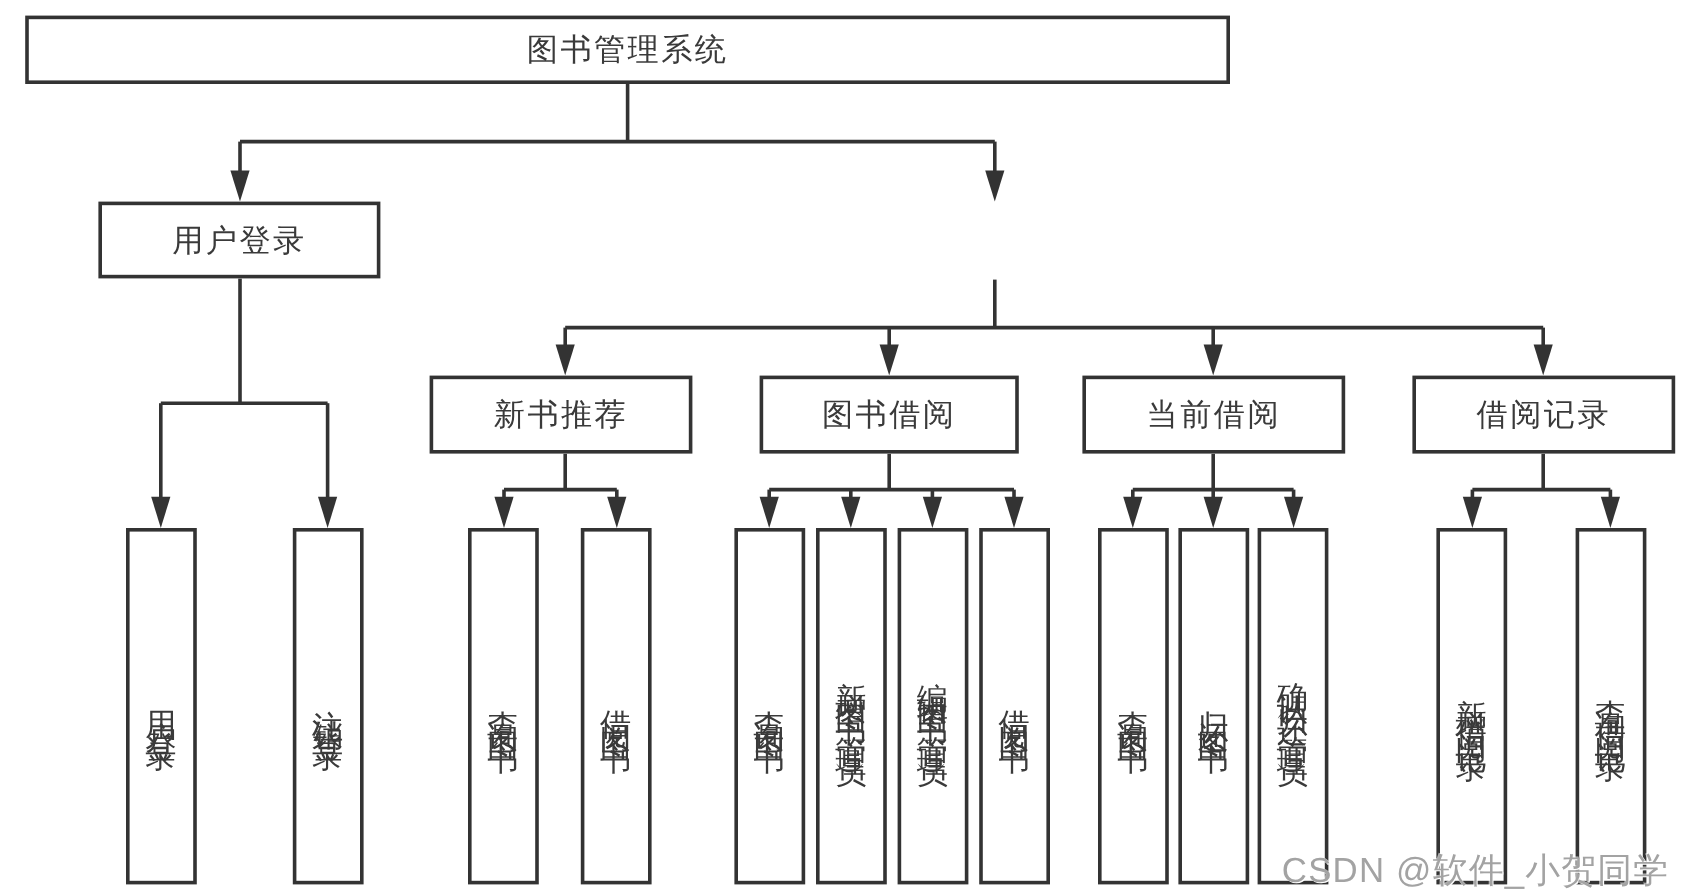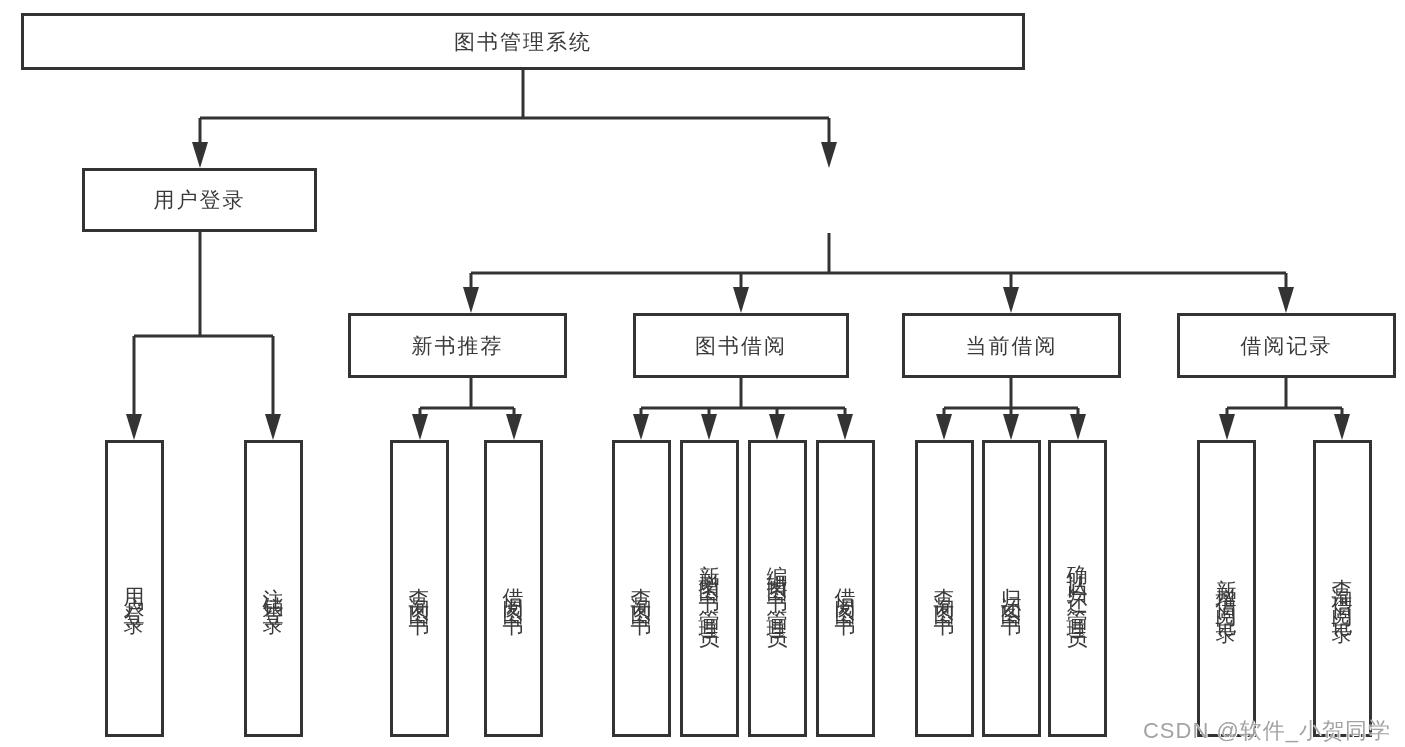--- a/index.html
+++ b/index.html
@@ -20,39 +20,39 @@
   .node {
     position: absolute;
     box-sizing: border-box;
     border: 3px solid #333333;
     background: #ffffff;
     display: flex;
     align-items: center;
     justify-content: center;
     z-index: 2;
     color: #3a3a3a;
-    font-size: 21px;
+    font-size: 26px;
     letter-spacing: 2px;
   }
   .node.h {  }
   .node.v {  }
   .node.v .vtext {
     writing-mode: vertical-rl;
     text-orientation: mixed;
     letter-spacing: 9px;
     line-height: 1;
     white-space: nowrap;
   }
   
   .n-root   { left: 21px;   top: 13px;  width: 1004px; height: 57px; }
   
   .n-login  { left: 82px;   top: 168px; width: 235px;  height: 64px; }
   .n-mgmt   { left: 712px;  top: 168px; width: 235px;  height: 65px; }
   
-  .n-newbook { left: 348px;  top: 313px; width: 219px; height: 65px; }
+  .n-newbook { left: 358px;  top: 313px; width: 219px; height: 65px; }
   .n-borrow  { left: 633px;  top: 313px; width: 216px; height: 65px; }
   .n-current { left: 902px;  top: 313px; width: 219px; height: 65px; }
   .n-records { left: 1177px; top: 313px; width: 219px; height: 65px; }
   
   .leaf { top: 440px; width: 59px; height: 297px; }
   .l-0  { left: 105px; }
   .l-1  { left: 244px; }
   .l-2  { left: 390px; }
   .l-3  { left: 484px; }
   .l-4  { left: 612px; }
@@ -62,21 +62,21 @@
   .l-8  { left: 915px; }
   .l-9  { left: 982px; }
   .l-10 { left: 1048px; }
   .l-11 { left: 1197px; }
   .l-12 { left: 1313px; }
   #watermark {
     position: absolute;
     right: 14px;
     bottom: 1px;
     z-index: 3;
-    font-size: 22px;
+    font-size: 29px;
     color: #a3a3a3;
     text-shadow: 1px 1px 0 #ffffff, -1px -1px 0 rgba(255,255,255,0.6);
     letter-spacing: 1px;
     white-space: nowrap;
   }
 </style>
 </head>
 <body>
 
 <div id="canvas">

